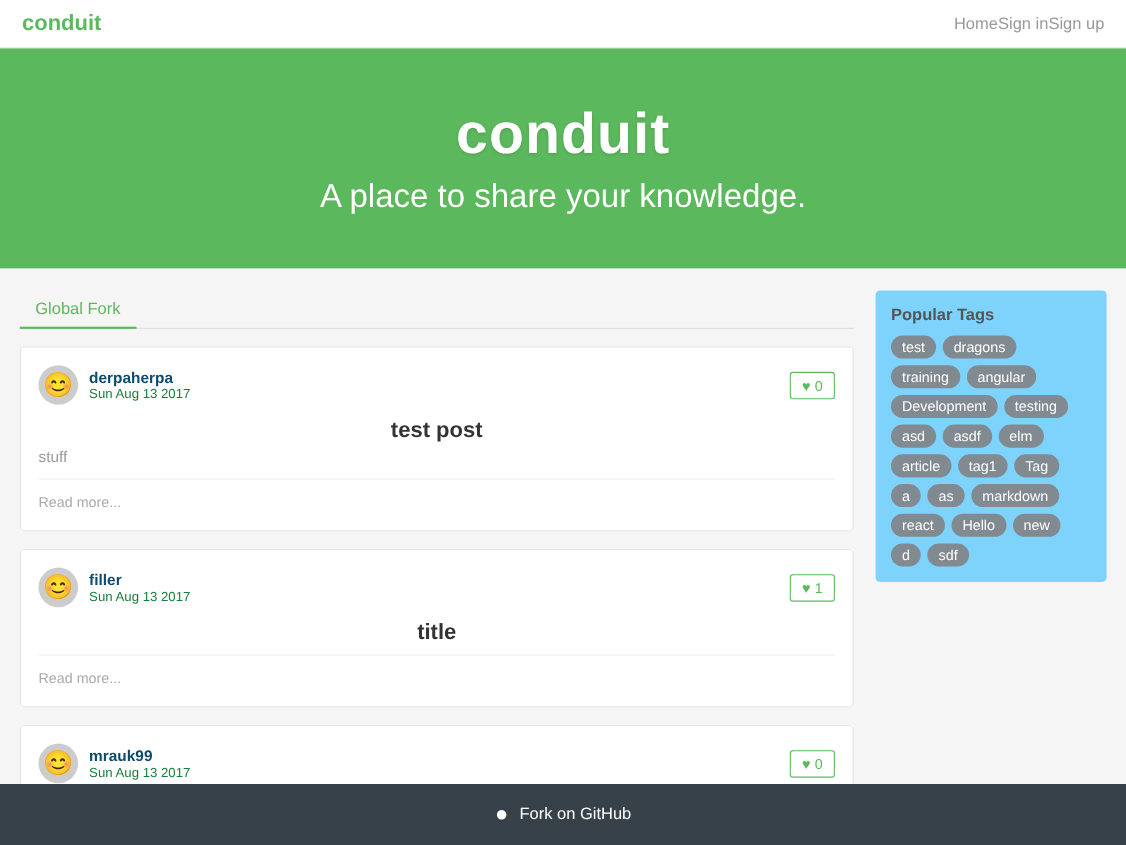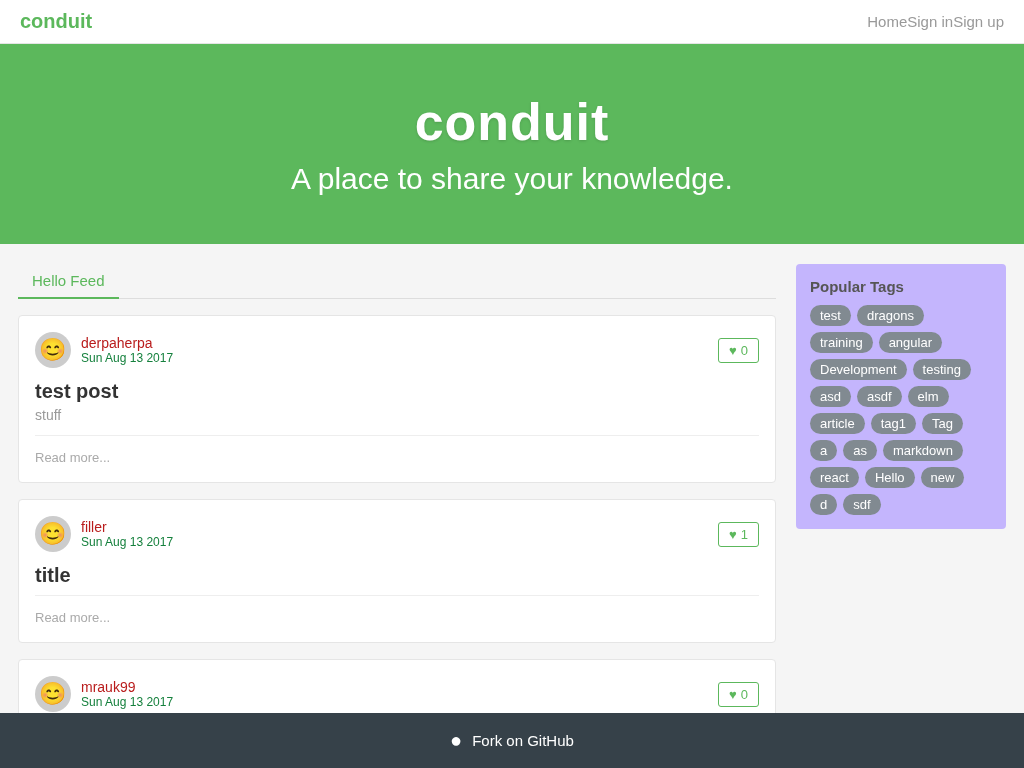--- a/index.html
+++ b/index.html
@@ -105,23 +105,23 @@
       background: #ccc;
       display: flex;
       align-items: center;
       justify-content: center;
       overflow: hidden;
     }
     .avatar-emoji {
       font-size: 22px;
     }
     .author-name {
-      color: #b91c1c;
+      color: #0c4a6e;
       font-size: 14px;
-      font-weight: 400;
+      font-weight: 700;
     }
     .article-date {
       color: #15803d;
       font-size: 12px;
     }
     .like-btn {
       display: flex;
       align-items: center;
       gap: 4px;
       border: 1px solid #5cb85c;
@@ -133,20 +133,21 @@
       cursor: pointer;
     }
     .like-btn .heart {
       color: #5cb85c;
     }
     .article-title {
       font-size: 20px;
       font-weight: 700;
       color: #333;
       margin-bottom: 4px;
+      text-align: center;
     }
     .article-preview {
       font-size: 14px;
       color: #999;
       margin-bottom: 12px;
     }
     .read-more {
       color: #aaa;
       font-size: 13px;
       cursor: pointer;
@@ -156,21 +157,21 @@
       border-top: 1px solid #eee;
       margin: 8px 0 12px;
     }
 
     
     .sidebar {
       width: 210px;
       flex-shrink: 0;
     }
     .popular-tags-box {
-      background: #c4b5fd;
+      background: #7dd3fc;
       border-radius: 4px;
       padding: 14px;
     }
     .popular-tags-title {
       font-size: 15px;
       font-weight: 600;
       color: #555;
       margin-bottom: 10px;
     }
     .tags-list {
@@ -221,21 +222,21 @@
 
 <div class="hero">
   <h1>conduit</h1>
   <p>A place to share your knowledge.</p>
 </div>
 
 <div class="main-container">
 
   <div class="feed-section">
     <div class="feed-tabs">
-      <a class="feed-tab active">Hello Feed</a>
+      <a class="feed-tab active">Global Fork</a>
     </div>
     <div id="articles-container">
     <div class="article-card">
       <div class="article-header">
         <div class="article-author-info">
           <div class="avatar">
             <span class="avatar-emoji">😊</span>
           </div>
           <div>
             <div class="author-name">derpaherpa</div>

